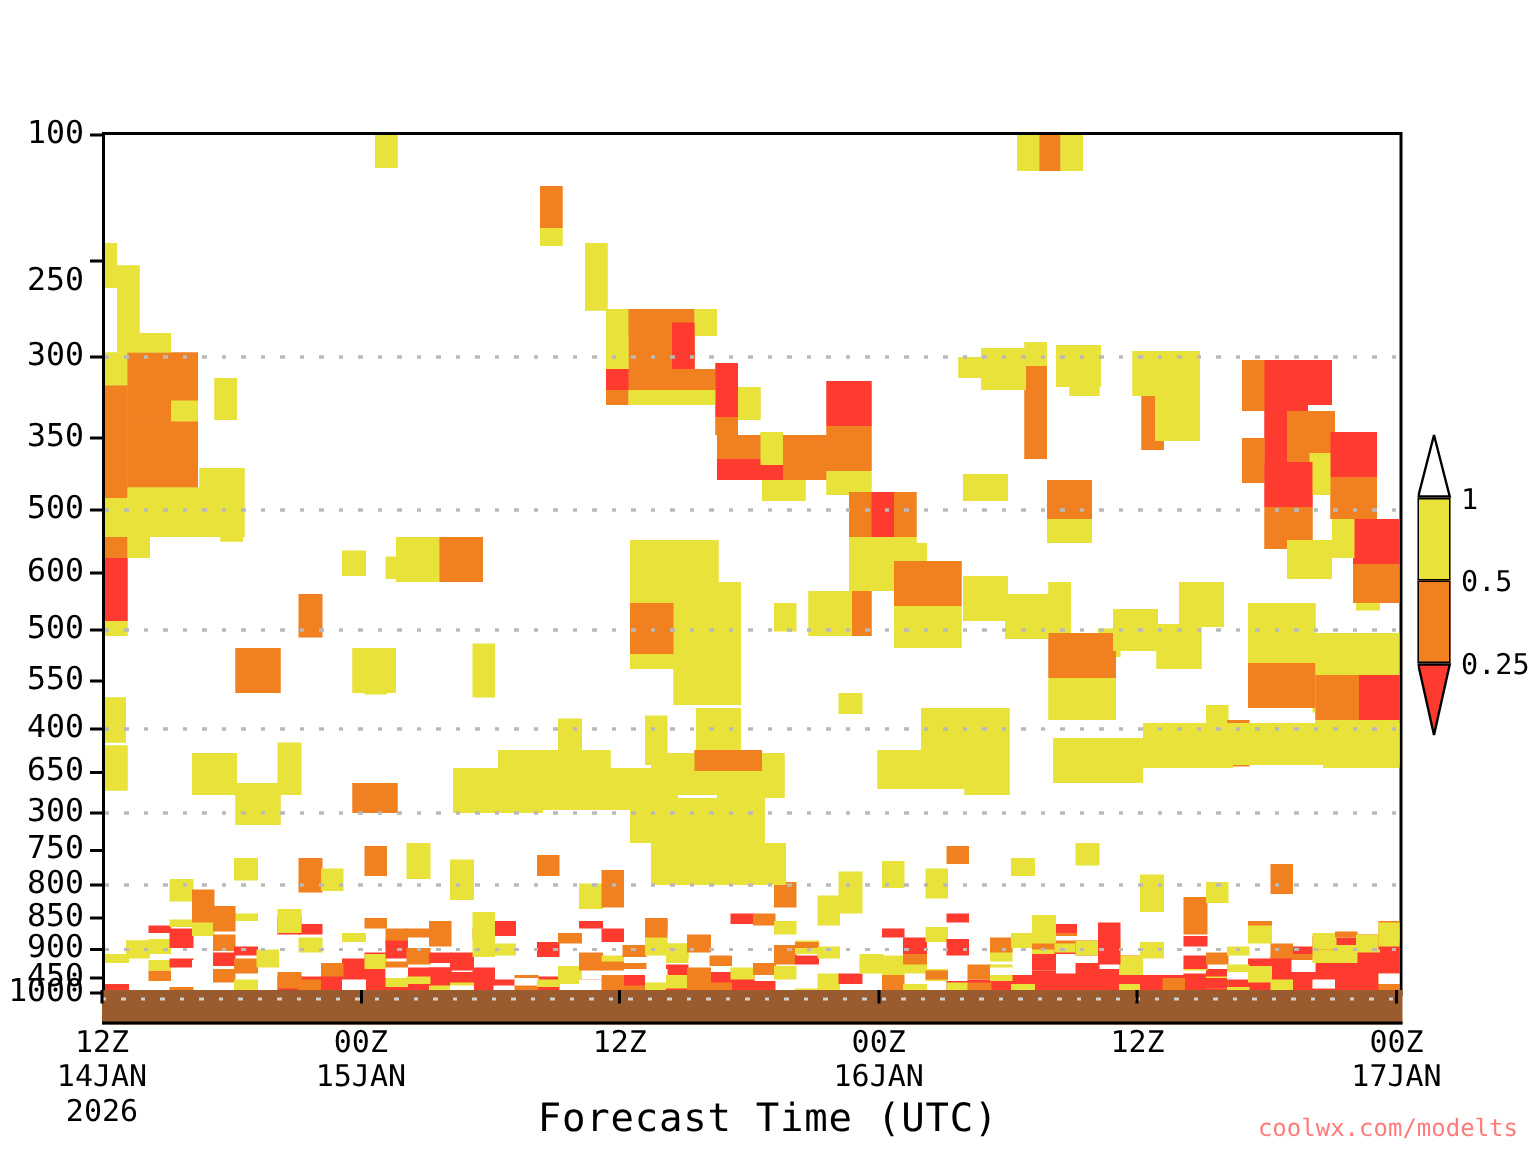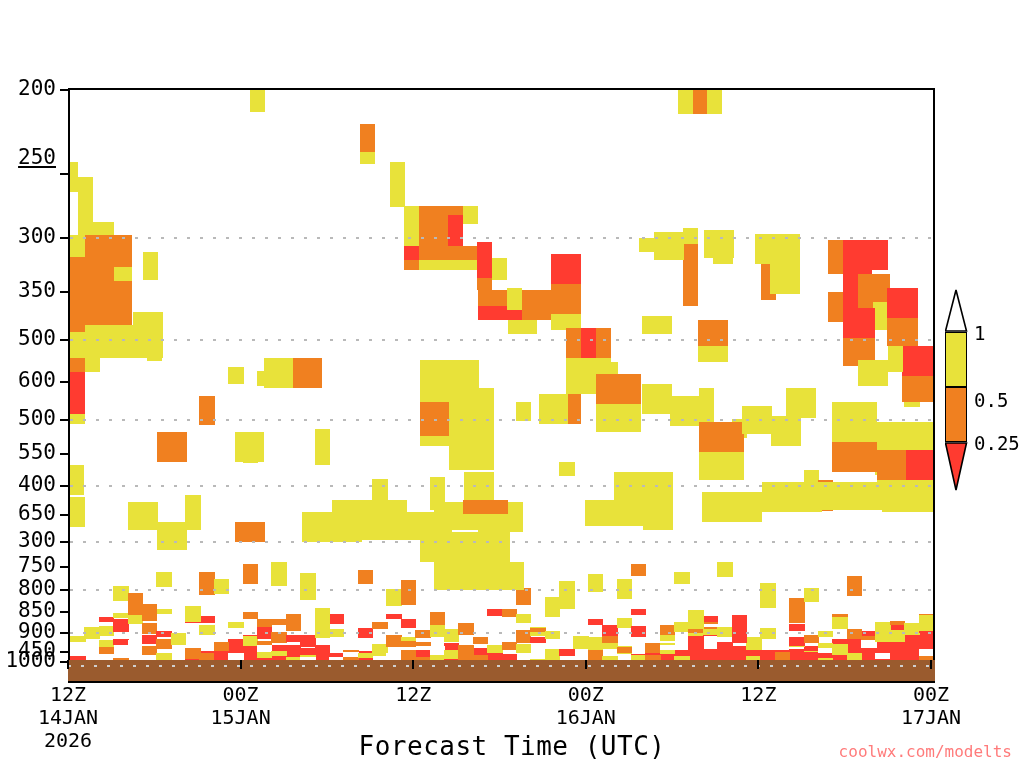--- a/index.html
+++ b/index.html
@@ -118,22 +118,22 @@
     font-family:"DejaVu Sans Mono","Liberation Mono",monospace;
   }
 </style>
 </head>
 <body>
 
 <div id="stage">
 
 
   <div id="yaxis-labels">
-      <div class="ylab" style="top: -10px;">200</div>
-      <div class="ylab" style="top: 59px; text-decoration: underline;">250</div>
+      <div class="ylab" style="top: -10px;">100</div>
+      <div class="ylab" style="top: 88px;">250</div>
       <div class="ylab" style="top: 138px;">300</div>
       <div class="ylab" style="top: 192px;">350</div>
       <div class="ylab" style="top: 240px;">500</div>
       <div class="ylab" style="top: 282px;">600</div>
       <div class="ylab" style="top: 320px;">500</div>
       <div class="ylab" style="top: 354px;">550</div>
       <div class="ylab" style="top: 386px;">400</div>
       <div class="ylab" style="top: 415px;">650</div>
       <div class="ylab" style="top: 442px;">300</div>
       <div class="ylab" style="top: 467px;">750</div>
@@ -782,17 +782,17 @@
       <polygon points="11,2 21.5,43 0.5,43" fill="#ffffff" stroke="#000" stroke-width="1.6"></polygon>
     </svg>
     <div id="cb-body">
       <div class="cbseg" style="top:0;height:55px;background:#e8e23a;"></div>
       <div class="cbseg" style="top:55px;height:55px;background:#f08020;"></div>
     </div>
     <svg width="30" height="50" style="position:absolute;left:4px;top:154px;">
       <polygon points="11,48 21.5,1 0.5,1" fill="#ff3b30" stroke="#000" stroke-width="1.6"></polygon>
     </svg>
     <div class="cblabel" style="top:36px;">1</div>
-    <div class="cblabel" style="top:103px;">0.5</div>
+    <div class="cblabel" style="top:91px;">0.5</div>
     <div class="cblabel" style="top:146px;">0.25</div>
   </div>
 
 </div>
 
 </body></html>

